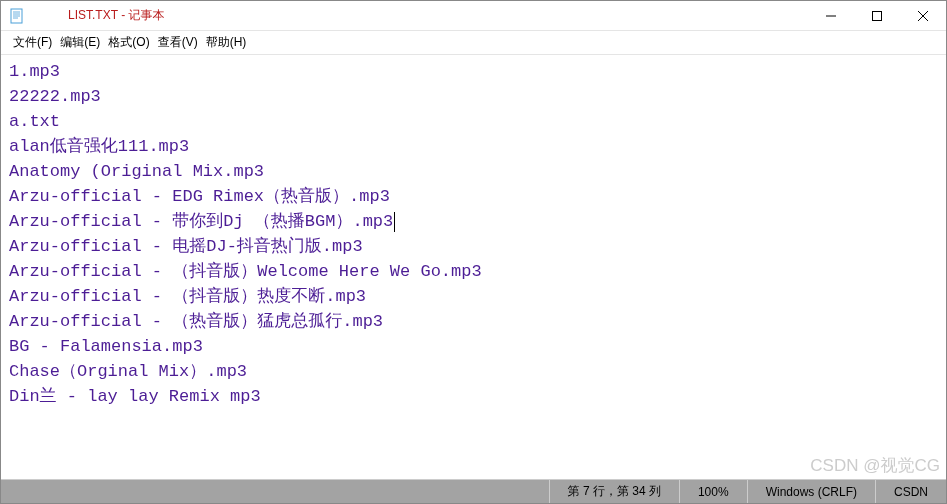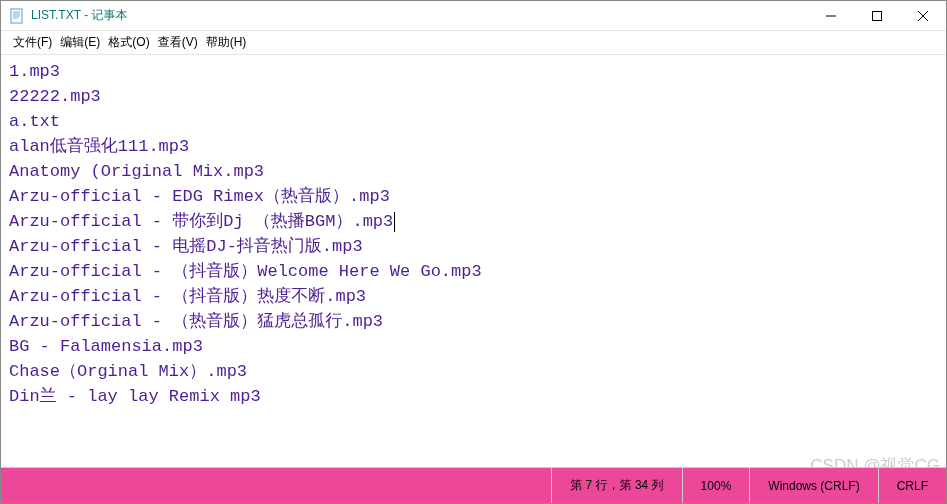--- a/index.html
+++ b/index.html
@@ -27,22 +27,23 @@
     .titlebar-icon {
       width: 16px;
       height: 16px;
       margin-right: 6px;
       display: inline-flex;
       align-items: center;
       justify-content: center;
     }
     .titlebar-title {
       font-size: 12px;
-      color: #0f766e;
+      color: #b91c1c;
       flex: 1;
+      margin-left: 37px;
     }
     .window-controls {
       display: flex;
     }
     .window-btn {
       width: 46px;
       height: 30px;
       display: flex;
       align-items: center;
       justify-content: center;
@@ -84,22 +85,22 @@
       height: 20px;
       background: #000;
       vertical-align: middle;
       margin-left: 1px;
     }
     .statusbar {
       position: absolute;
       bottom: 0;
       left: 0;
       right: 0;
-      height: 36px;
-      background: #ec4899;
+      height: 24px;
+      background: #a3a3a3;
       border-top: 1px solid #ccc;
       display: flex;
       align-items: center;
       font-size: 12px;
       color: #000;
     }
     .status-spacer {
       flex: 1;
     }
     .status-cell {
@@ -177,14 +178,14 @@
     <div class="text-line">Din兰 - lay lay Remix mp3</div>
   </div>
 
 <div class="watermark">CSDN @视觉CG</div>
 
 <div class="statusbar">
   <div class="status-spacer"></div>
   <div class="status-cell">第 7 行，第 34 列</div>
   <div class="status-cell">100%</div>
   <div class="status-cell">Windows (CRLF)</div>
-  <div class="status-cell">CRLF</div>
+  <div class="status-cell">CSDN</div>
 </div>
 
 </body></html>

